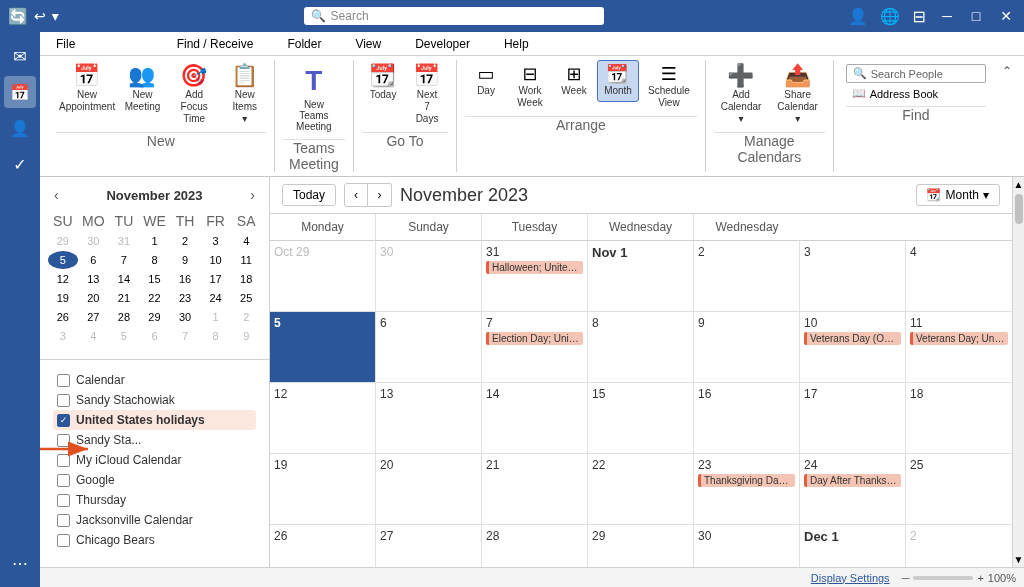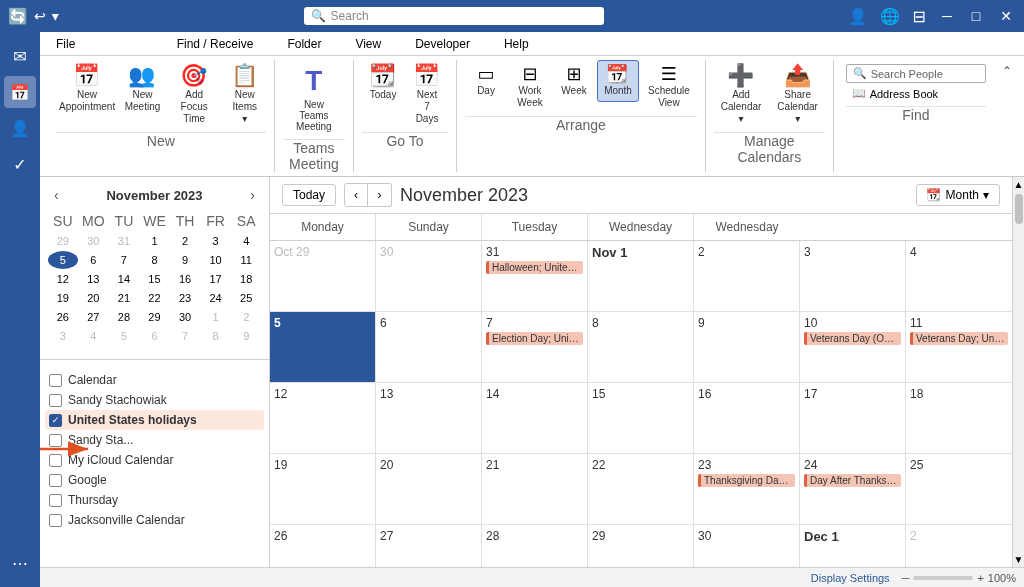--- a/index.html
+++ b/index.html
@@ -46,21 +46,21 @@
     .mini-cal-nav button { background: none; border: none; cursor: pointer; font-size: 14px; color: #555; padding: 2px 6px; border-radius: 2px; }
     .mini-cal-title { font-size: 13px; font-weight: 600; color: #333; }
     .mini-cal-grid { display: grid; grid-template-columns: repeat(7, 1fr); gap: 1px; }
     .mini-cal-dow { text-align: center; font-size: 14px; color: #666; padding: 2px 0; }
     .mini-cal-day { text-align: center; font-size: 11px; padding: 3px 2px; cursor: pointer; border-radius: 2px; }
     .mini-cal-day.other-month { color: #bbb; }
     .mini-cal-day.today { background: #2b579a; color: white; border-radius: 50%; }
 
     .divider { height: 1px; background: #d0d0d0; margin: 6px 0; }
 
-    .calendar-list { padding: 4px 5px; }
+    .calendar-list { padding: 4px 13px; }
     .cal-item { display: flex; align-items: center; gap: 6px; padding: 3px 4px; cursor: pointer; border-radius: 2px; }
     .cal-item.highlighted { background: #fde8e0; border-radius: 3px; }
     .cal-checkbox { width: 13px; height: 13px; border: 1px solid #888; border-radius: 2px; display: flex; align-items: center; justify-content: center; background: white; }
     .cal-checkbox.checked { background: #2b579a; border-color: #2b579a; color: white; font-size: 9px; }
     .cal-label { font-size: 12px; color: #333; }
     .cal-item.highlighted .cal-label { font-weight: 600; }
 
     
     .calendar-area { flex: 1; display: flex; flex-direction: column; background: white; overflow: hidden; }
     .cal-toolbar { display: flex; align-items: center; padding: 6px 12px; gap: 8px; border-bottom: 1px solid #d0d0d0; }
@@ -350,20 +350,24 @@
                 <span class="cal-label">Google</span>
               </div>
               <div class="cal-item">
                 <div class="cal-checkbox"></div>
                 <span class="cal-label">Thursday</span>
               </div>
               <div class="cal-item">
                 <div class="cal-checkbox"></div>
                 <span class="cal-label">Jacksonville Calendar</span>
               </div>
+              <div class="cal-item">
+                <div class="cal-checkbox"></div>
+                <span class="cal-label">Chicago Bears</span>
+              </div>
             </div>
 
           <div style="position: absolute; left: 0; top: 262px; display: flex; align-items: center; pointer-events: none; z-index: 5;">
             <svg width="60" height="20" viewBox="0 0 60 20">
               <defs>
                 <marker id="arrowhead" markerWidth="8" markerHeight="6" refX="8" refY="3" orient="auto">
                   <polygon points="0 0, 8 3, 0 6" fill="#e05020"></polygon>
                 </marker>
               </defs>
               <line x1="0" y1="10" x2="48" y2="10" stroke="#e05020" stroke-width="2.5" marker-end="url(#arrowhead)"></line>
@@ -522,21 +526,21 @@
         </div>
 
         <div style="width:12px; background: #f0f0f0; border-left: 1px solid #d0d0d0; display: flex; flex-direction: column; align-items: center;">
           <div style="font-size:10px; cursor:pointer; padding:2px;">▲</div>
           <div style="width:8px; height:30px; background: #c0c0c0; border-radius:4px; margin-top:2px;"></div>
           <div style="font-size:10px; cursor:pointer; padding:2px; margin-top:auto;">▼</div>
         </div>
       </div>
 
       <div class="status-bar">
-        <span style="cursor:pointer; color: #2b579a; ">Display Settings</span>
+        <span style="cursor:pointer; color: #2b579a; text-decoration: underline;">Display Settings</span>
         <span style="display:flex; align-items:center; gap:4px;">
           <span style="cursor:pointer;">─</span>
           <span style="width:60px; height:4px; background: #ccc; display:inline-block; border-radius:2px;"></span>
           <span style="cursor:pointer;">+</span>
           <span>100%</span>
         </span>
       </div>
 
     </div>
   </div>

